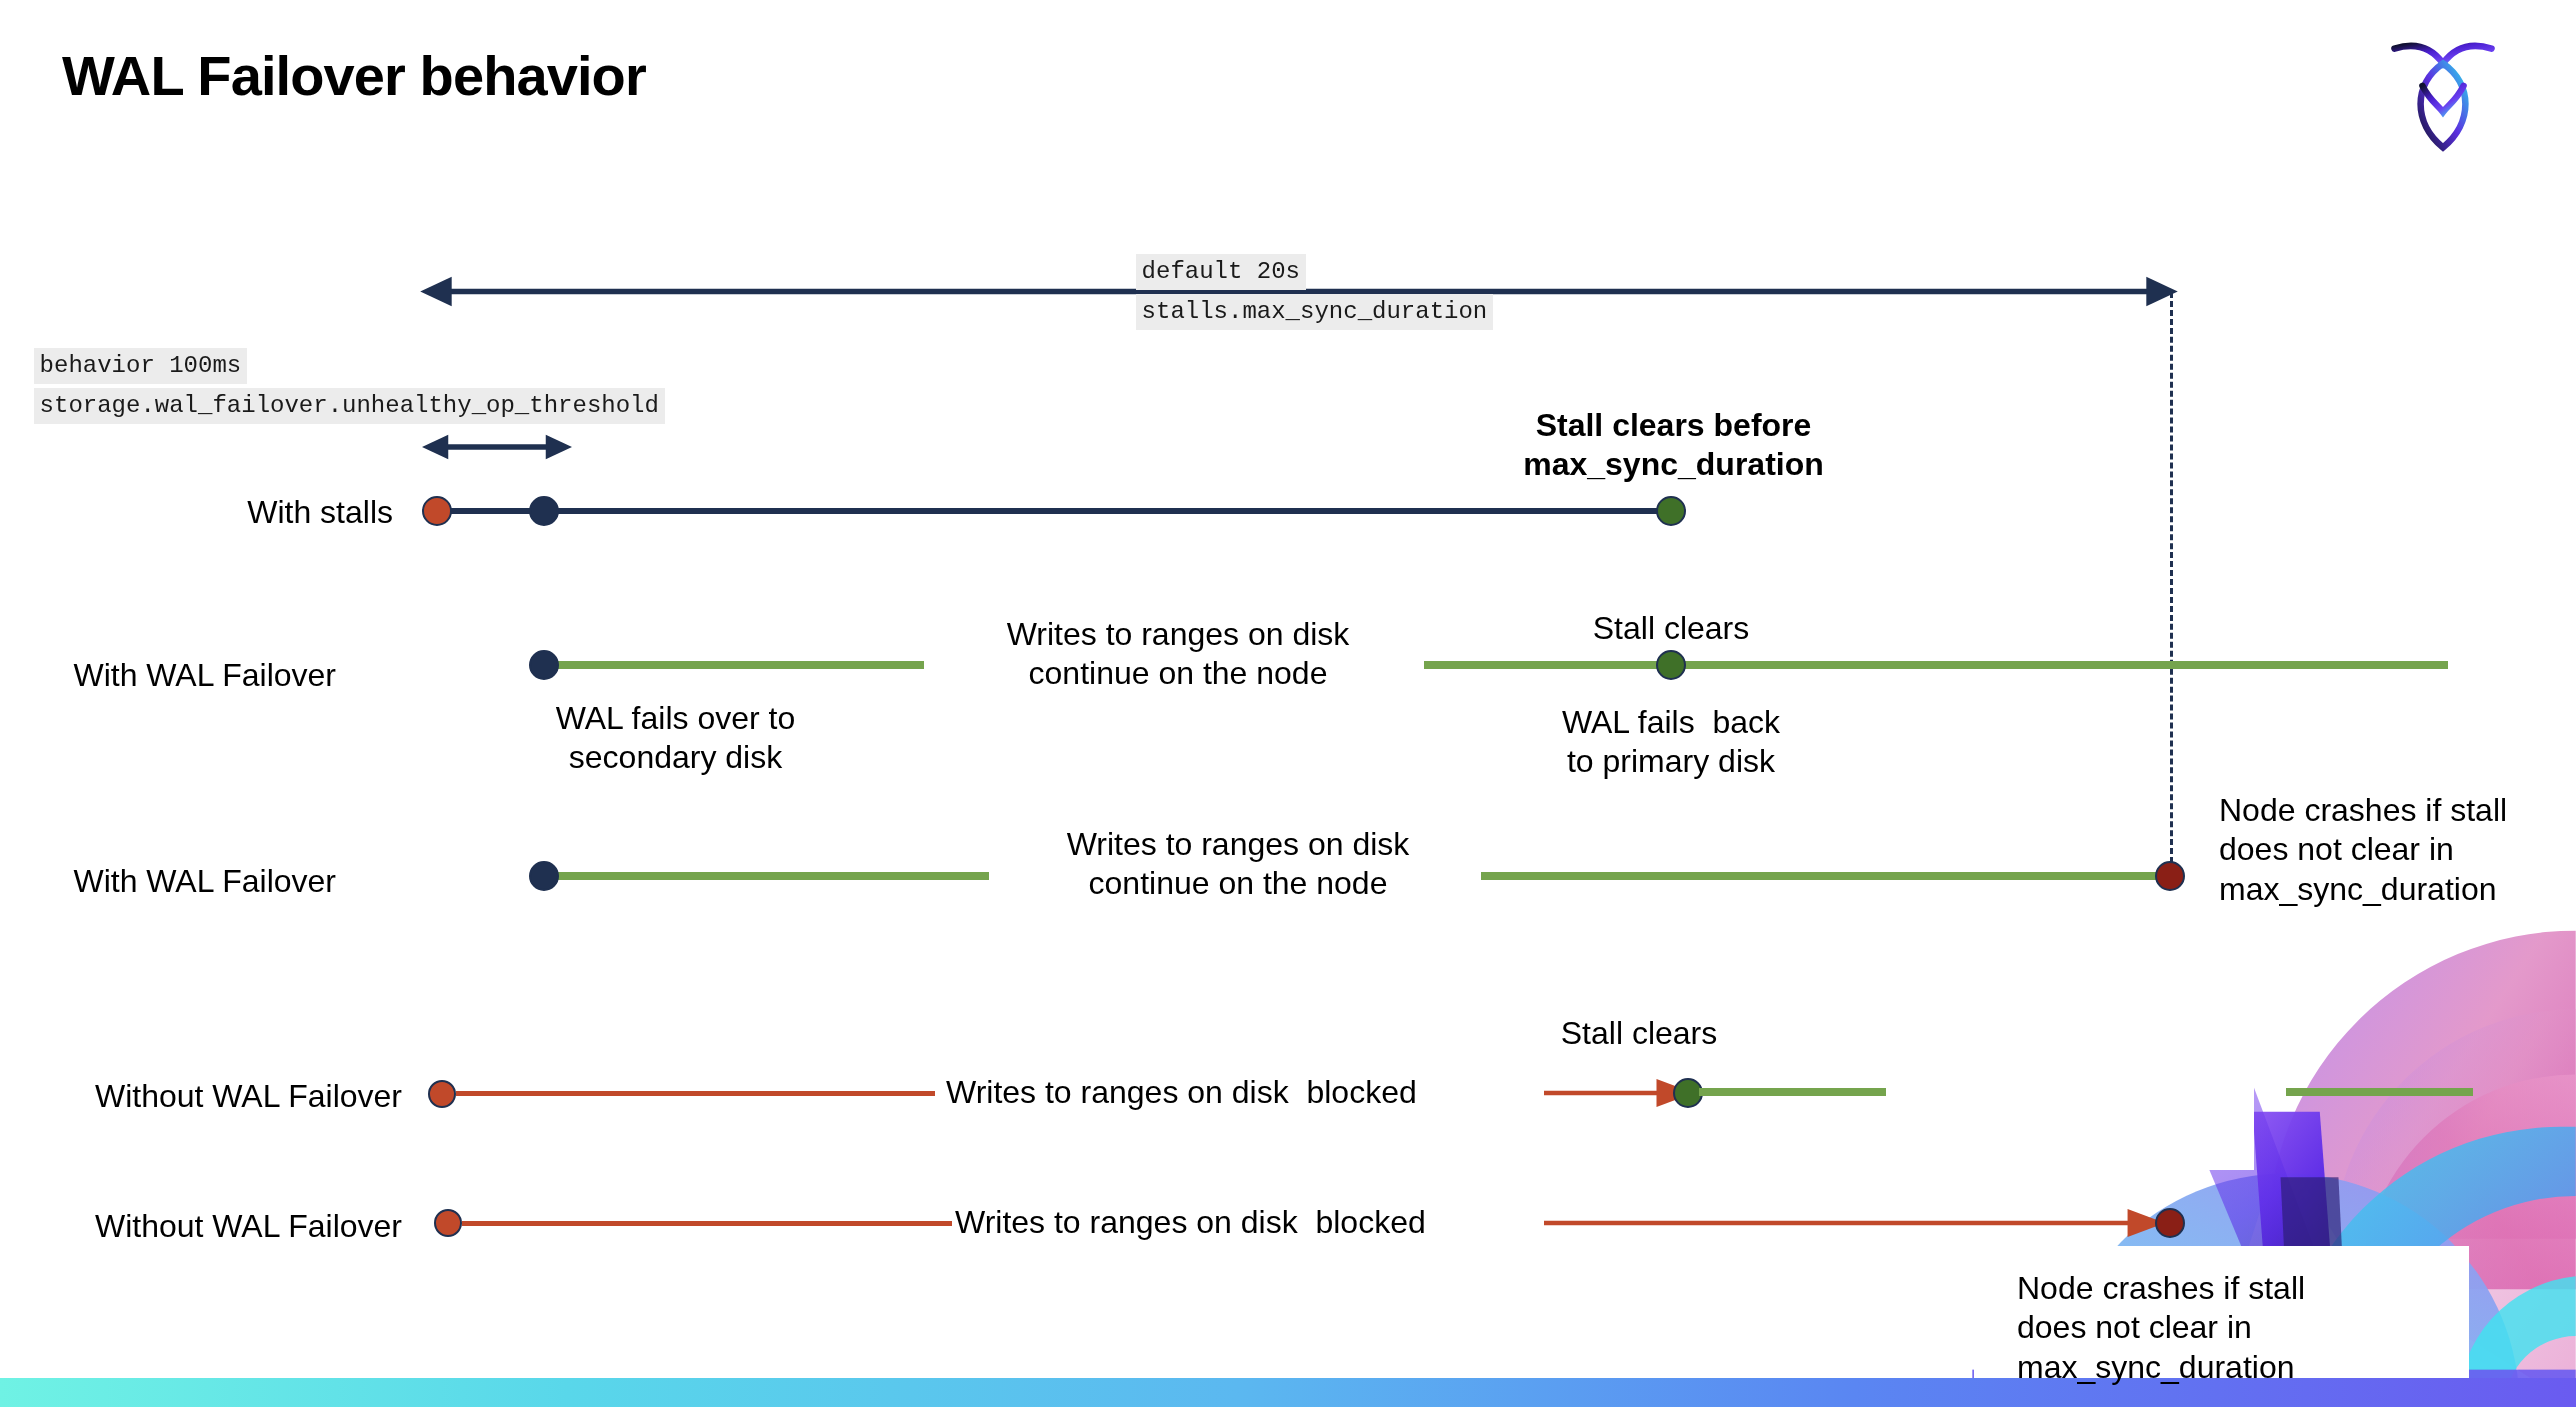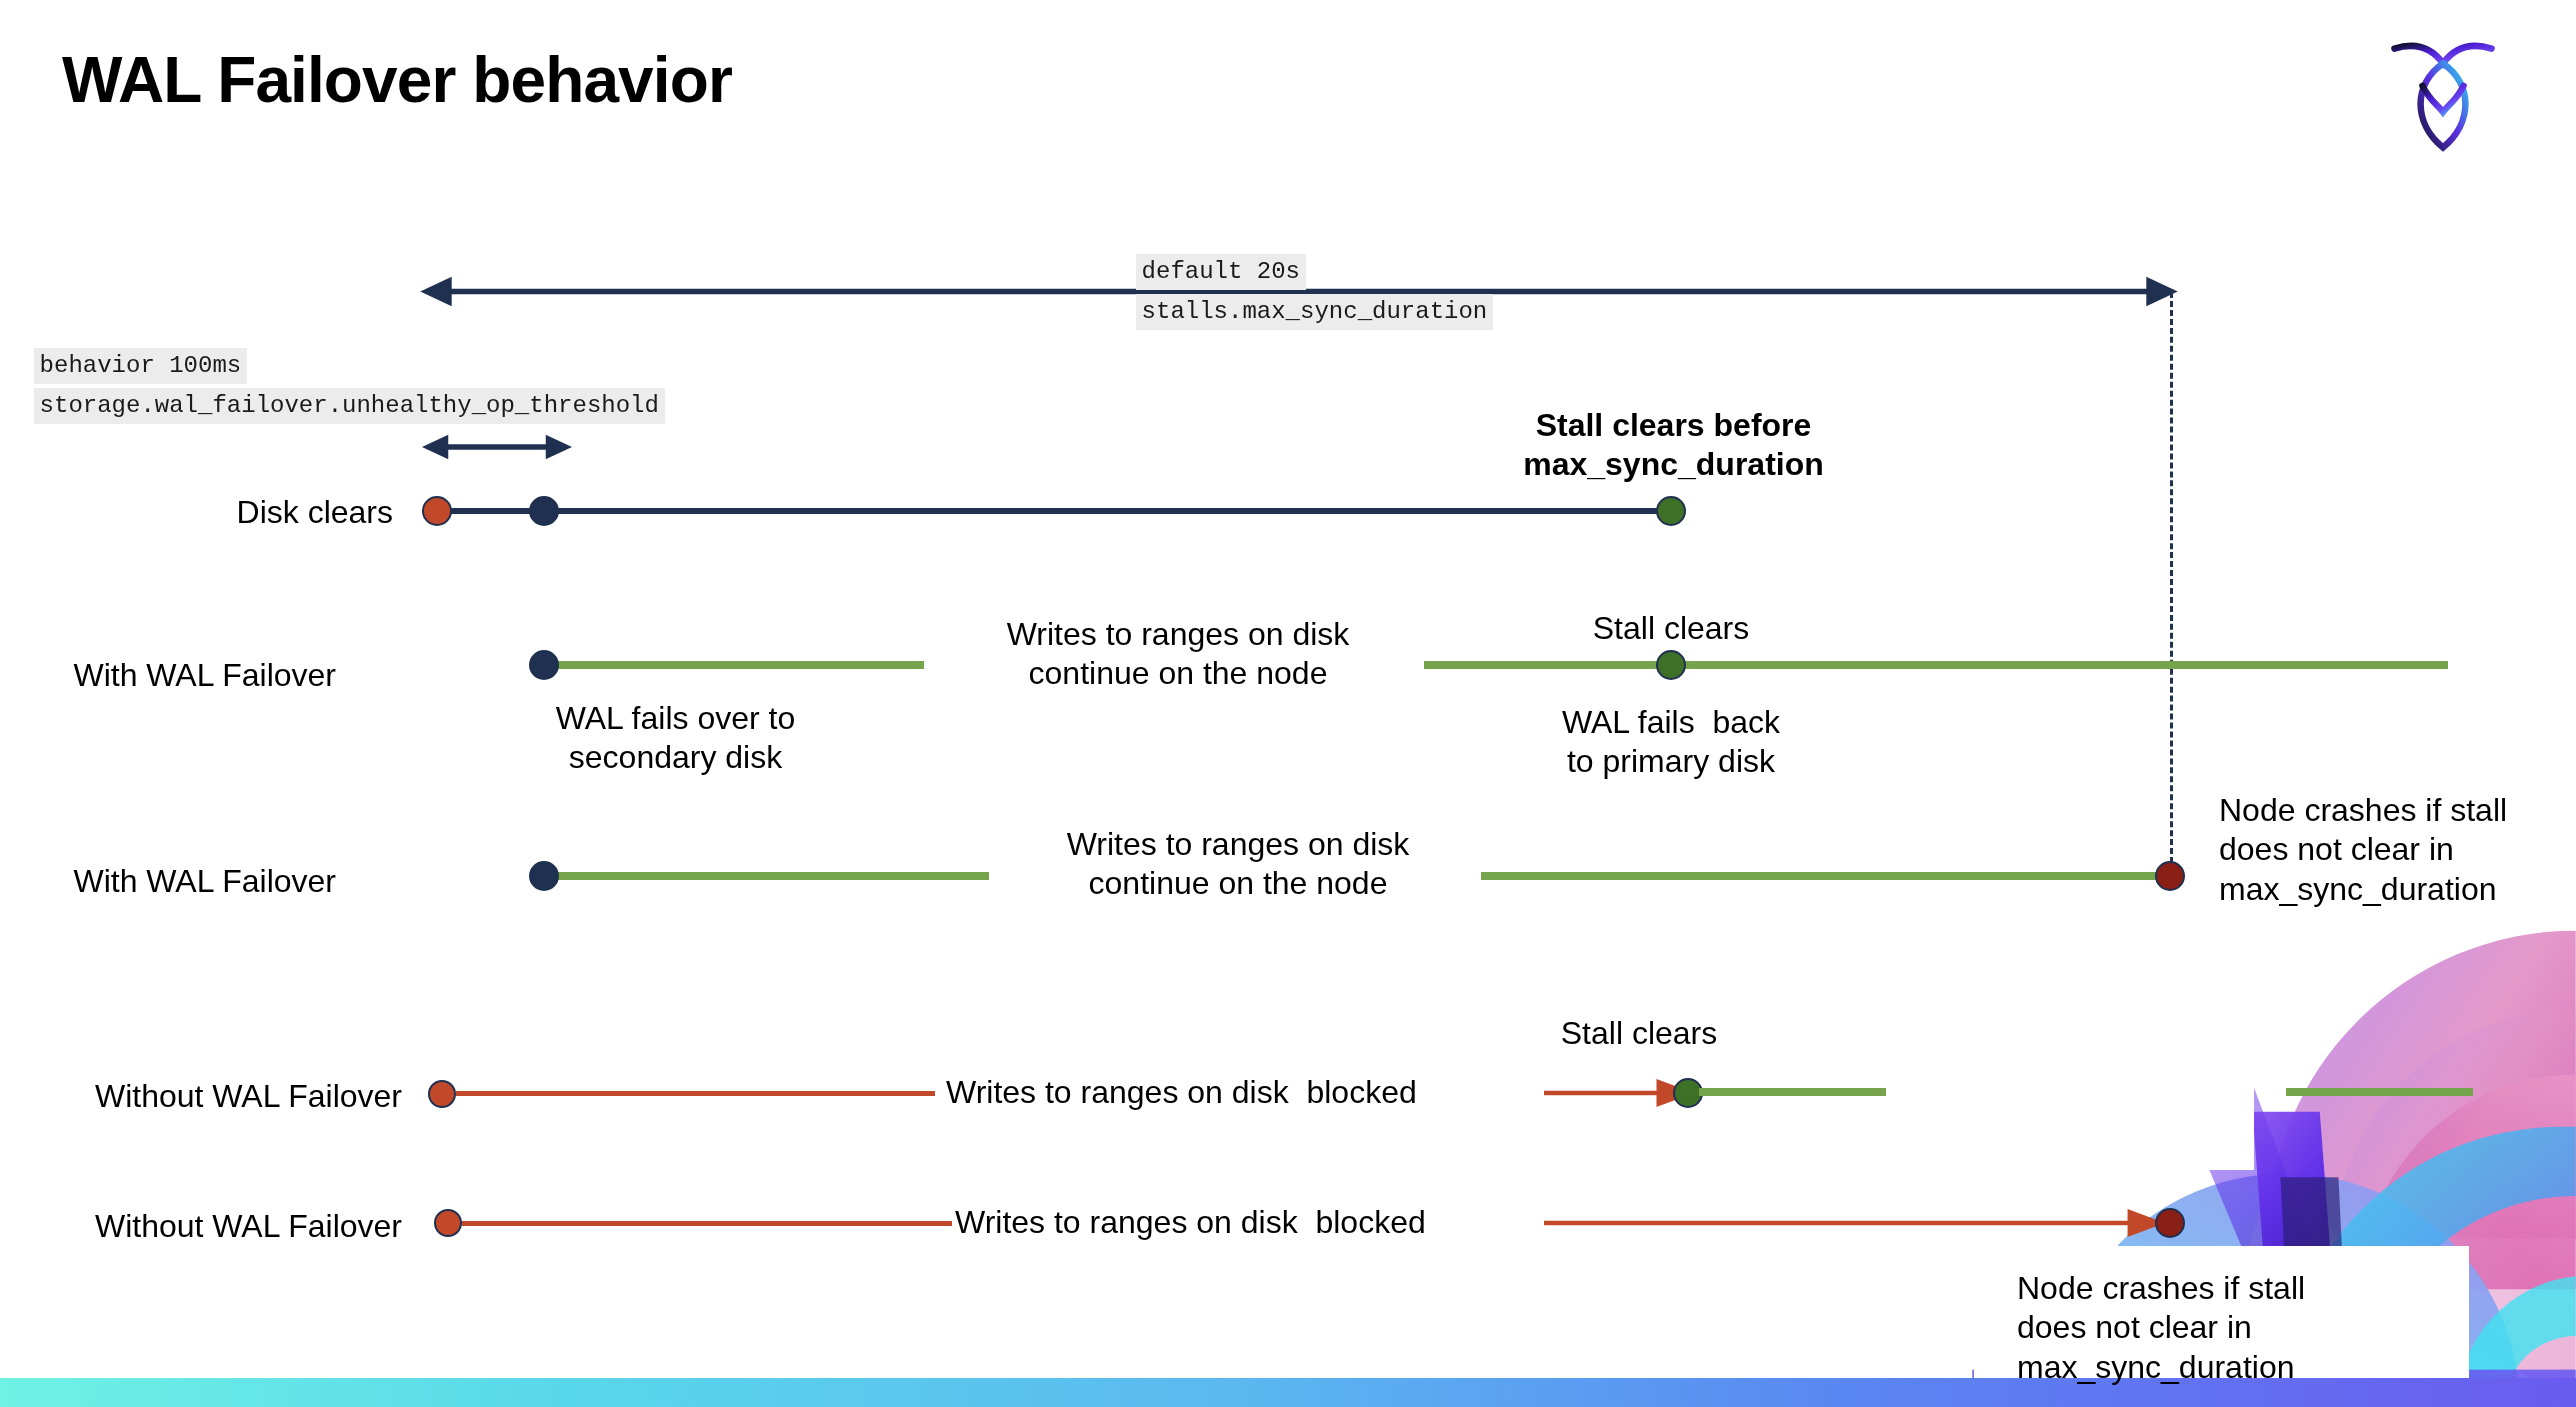--- a/index.html
+++ b/index.html
@@ -8,21 +8,21 @@
     background:#ffffff;
     font-family:"Liberation Sans",sans-serif;
     overflow:hidden;
     position:relative;
   }
   .slide{position:absolute;inset:0;overflow:hidden;}
 
   
   .title{
     position:absolute;left:62px;top:45px;
-    font-size:64px;font-weight:bold;color:#000000;
+    font-size:56px;font-weight:bold;color:#000000;
     letter-spacing:-0.9px;line-height:1.1;
     white-space:nowrap;
   }
 
   
   .logo{position:absolute;left:2387px;top:26px;width:112px;height:131px;}
 
   
   .deco{position:absolute;left:1972px;top:897px;width:604px;height:510px;overflow:hidden;}
   .deco svg{display:block;}
@@ -174,21 +174,21 @@
 
   <div class="mono" style="left:34px;top:348px;">behavior 100ms</div>
   <div class="mono" style="left:34px;top:388px;">storage.wal_failover.unhealthy_op_threshold</div>
 
   <svg class="arrowsvg" style="left:422px;top:432px;width:150px;height:30px;" viewBox="0 0 160 32" xmlns="http://www.w3.org/2000/svg">
     <line x1="22" y1="16" x2="138" y2="16" stroke="#1f3050" stroke-width="6"></line>
     <polygon points="0,16 28,3 28,29" fill="#1f3050"></polygon>
     <polygon points="160,16 132,3 132,29" fill="#1f3050"></polygon>
   </svg>
 
-  <div class="lbl r" style="left:0px;top:493px;width:393px;">Disk clears</div>
+  <div class="lbl r" style="left:0px;top:493px;width:393px;">With stalls</div>
 
   <div class="hline navy" style="left:437px;top:508px;width:1234px;"></div>
   <div class="dot orange" style="left:422px;top:496px;width:30px;height:30px;"></div>
   <div class="dot navy" style="left:529px;top:496px;width:30px;height:30px;"></div>
   <div class="dot green" style="left:1656px;top:496px;width:30px;height:30px;"></div>
 
   <div class="lbl c" style="left:1477px;top:406px;width:393px;font-weight:bold;">Stall clears before
 max_sync_duration</div>
 
   <div class="lbl r" style="left:0px;top:656px;width:336px;">With WAL Failover</div>

